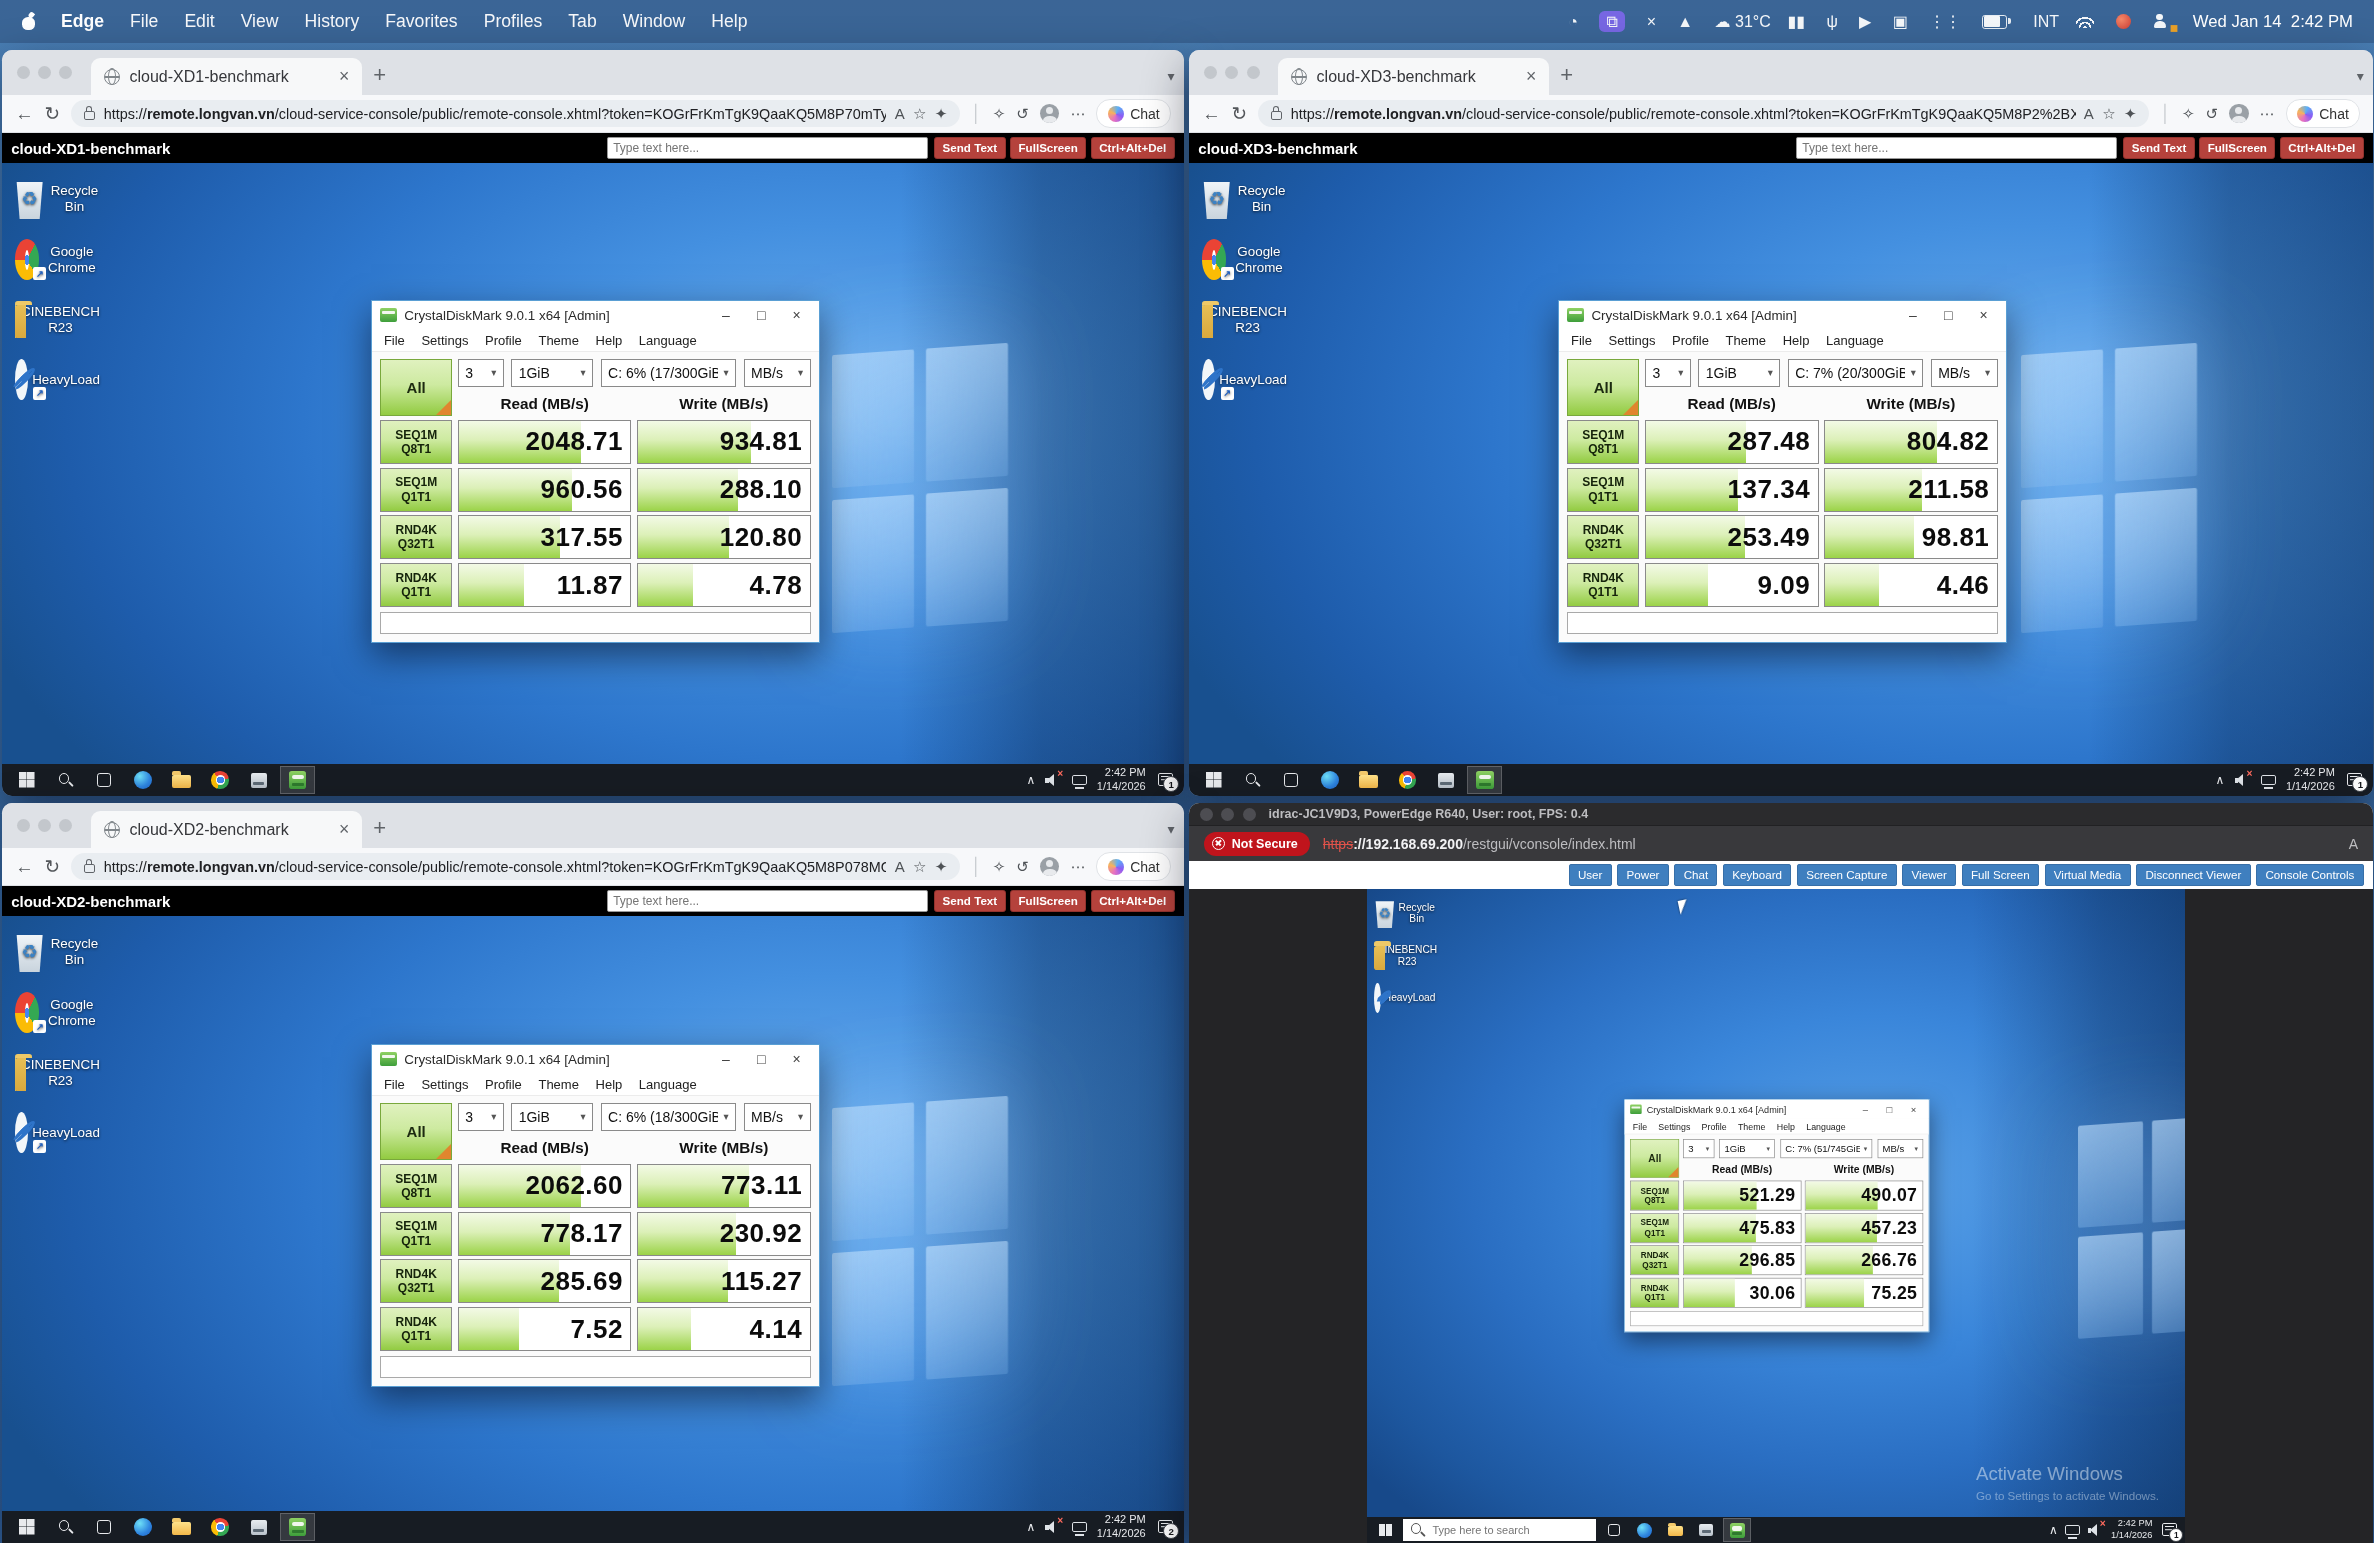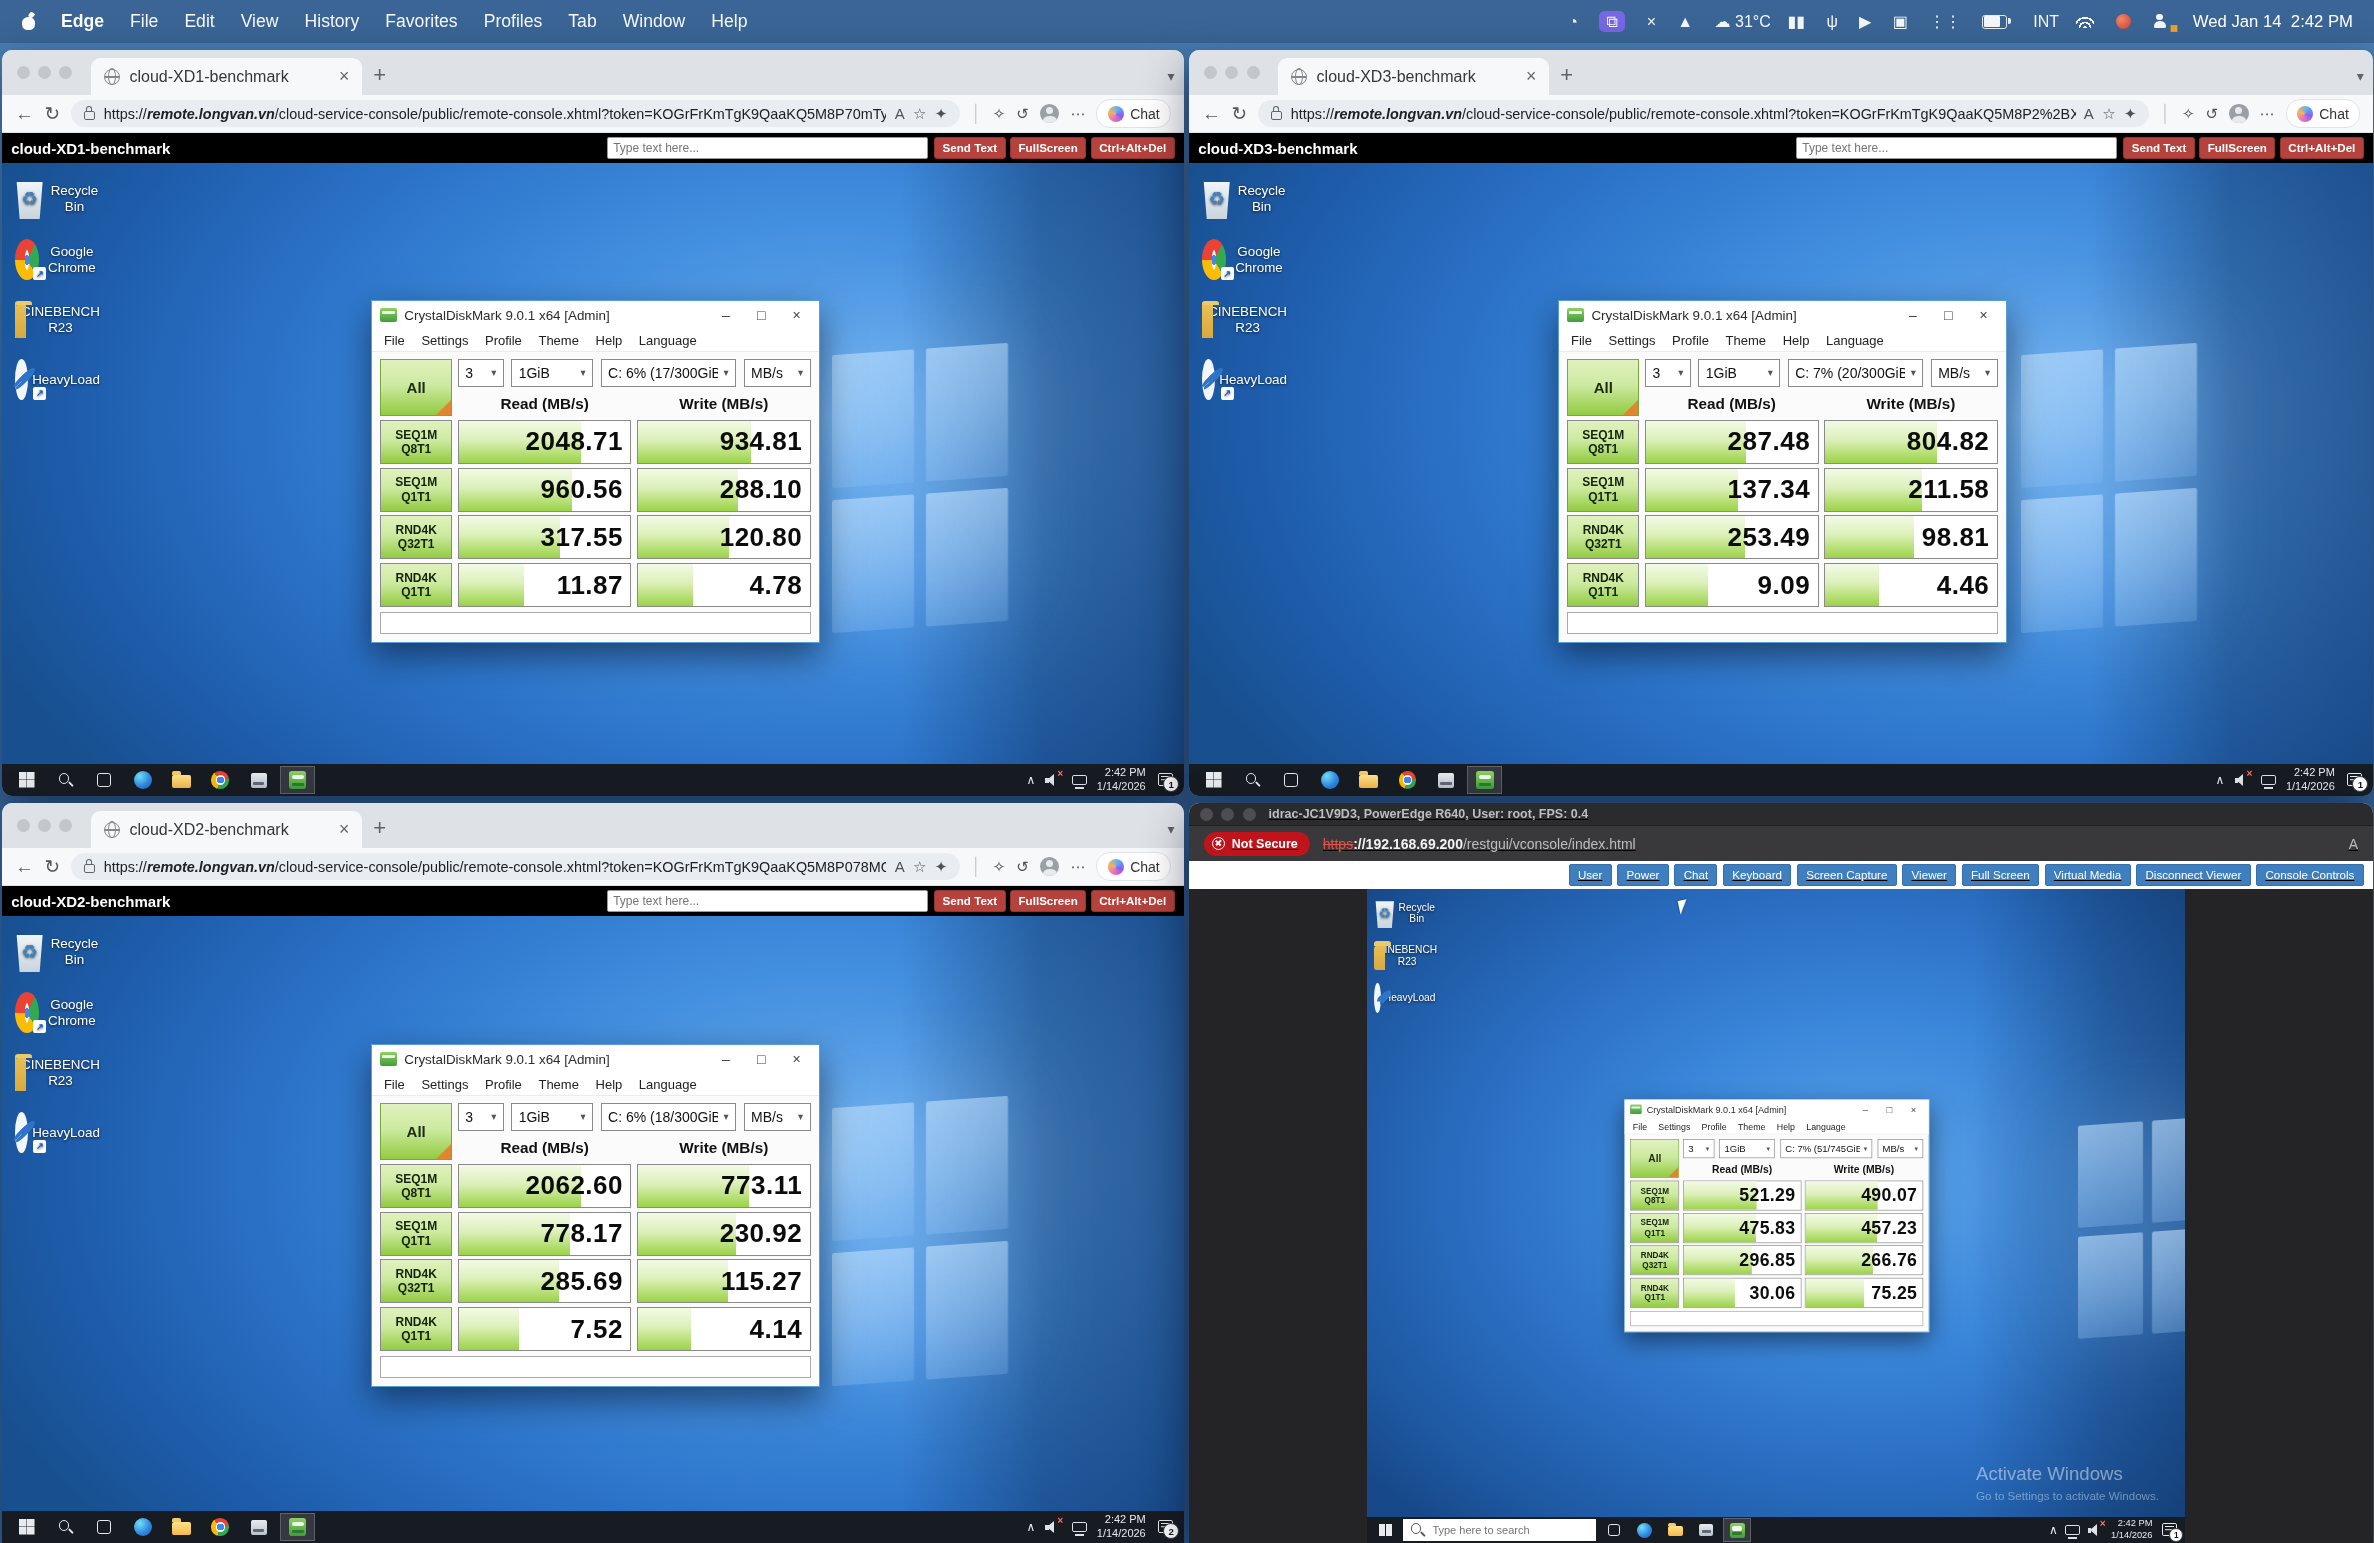--- a/index.html
+++ b/index.html
@@ -32,21 +32,21 @@
   .user-switch-icon::before{content:"";position:absolute;left:4.6px;top:0;width:6.5px;height:6.5px;border-radius:50%;background:#fff;}
   .user-switch-icon::after{content:"";position:absolute;left:1.9px;top:7.4px;width:12px;height:7.4px;border-radius:6.5px 6.5px 1.9px 1.9px;background:#fff;}
   .mb-clock{white-space:pre;font-size:16.7px;}
 
   
   .bwin{position:absolute;border-radius:10.2px;overflow:hidden;display:flex;flex-direction:column;
     box-shadow:0 16.7px 46px rgba(0,0,20,.45);background:#dee1e6;}
   .q-tl{left:1.9px;top:50px;width:1182px;height:746px;}
   .q-tr{left:1189px;top:50px;width:1184px;height:746px;}
   .q-bl{left:1.9px;top:803px;width:1182px;height:740px;border-bottom-left-radius:0;border-bottom-right-radius:0;}
-  .q-br{left:1189px;top:803px;width:1184px;height:740px;border-bottom-left-radius:0;border-bottom-right-radius:0;text-decoration:underline;}
+  .q-br{left:1189px;top:803px;width:1184px;height:740px;border-bottom-left-radius:0;border-bottom-right-radius:0;}
 
   .tabstrip{height:45px;background:#dee1e6;display:flex;align-items:flex-end;padding:0 9.3px;flex:none;position:relative;}
   .lights{position:absolute;left:15px;top:16px;display:flex;gap:8.3px;}
   .light{width:13px;height:13px;border-radius:50%;background:#c3c7cc;}
   .dark .light{background:#4d4d52;}
   .tab{height:37px;width:271px;margin-left:80px;background:#f7f8f9;border-radius:9.3px 9.3px 0 0;
     display:flex;align-items:center;gap:9.3px;padding:0 13px;box-sizing:border-box;}
   .tab-title{flex:1;font-size:16px;color:#35363a;white-space:nowrap;overflow:hidden;}
   .tab-close{color:#5f6368;font-size:17.6px;}
   .globe-icon{width:16px;height:16px;flex:none;border:1.9px solid #80868b;border-radius:50%;position:relative;box-sizing:border-box;
@@ -56,21 +56,21 @@
   .tabchev{margin-left:auto;margin-bottom:11px;color:#5f6368;font-size:14px;}
 
   .toolbar{height:37px;background:#f7f8fa;border-bottom:0.9px solid #dfe2e6;display:flex;align-items:center;
     gap:11px;padding:0 13px;flex:none;}
   .navbtn{font-size:18.6px;color:#54575b;}
   .addr{flex:1;height:27px;background:#e9edf1;border-radius:14px;display:flex;align-items:center;gap:8.3px;
     padding:0 13px;font-size:14.4px;color:#202124;min-width:0;}
   .lock-icon{width:9.3px;height:7.4px;border:1.7px solid #5f6368;border-radius:1.9px;position:relative;flex:none;margin-top:3.7px;}
   .lock-icon::before{content:"";position:absolute;top:-5.6px;left:0.9px;width:3.7px;height:4.6px;border:1.7px solid #5f6368;border-bottom:none;border-radius:3.7px 3.7px 0 0;}
   .urltext{flex:1;white-space:nowrap;overflow:hidden;min-width:0;}
-  .url-domain{font-weight:bold;font-style:italic;}
+  .url-domain{font-weight:bold;}
   .addr-ic{color:#4e5256;font-size:15px;flex:none;}
   .tb-sep{color:#c6cace;font-size:16.7px;}
   .avatar-icon{width:19.5px;height:19.5px;border-radius:50%;background:#9aa0a6;position:relative;overflow:hidden;flex:none;}
   .avatar-icon::before{content:"";position:absolute;left:6px;top:3.2px;width:7.4px;height:7.4px;border-radius:50%;background:#e8eaed;}
   .avatar-icon::after{content:"";position:absolute;left:2.8px;top:12px;width:14px;height:9.3px;border-radius:50%;background:#e8eaed;}
   .chatpill{height:27px;border-radius:14px;background:#fff;border:0.9px solid #e0e3e7;display:flex;align-items:center;gap:6.5px;padding:0 10.2px;font-size:14px;color:#333;}
   .copilot-icon{width:16px;height:16px;border-radius:50%;background:conic-gradient(from 20deg,#5ab0f7,#8a5cf5,#e871c0,#f7b35a,#5ab0f7);}
 
   .consolebar{height:30px;background:#000;color:#fff;display:flex;align-items:center;gap:6.5px;padding:0 9.3px;flex:none;}
   .ctitle{font-weight:bold;font-size:15px;flex:1;white-space:nowrap;}

